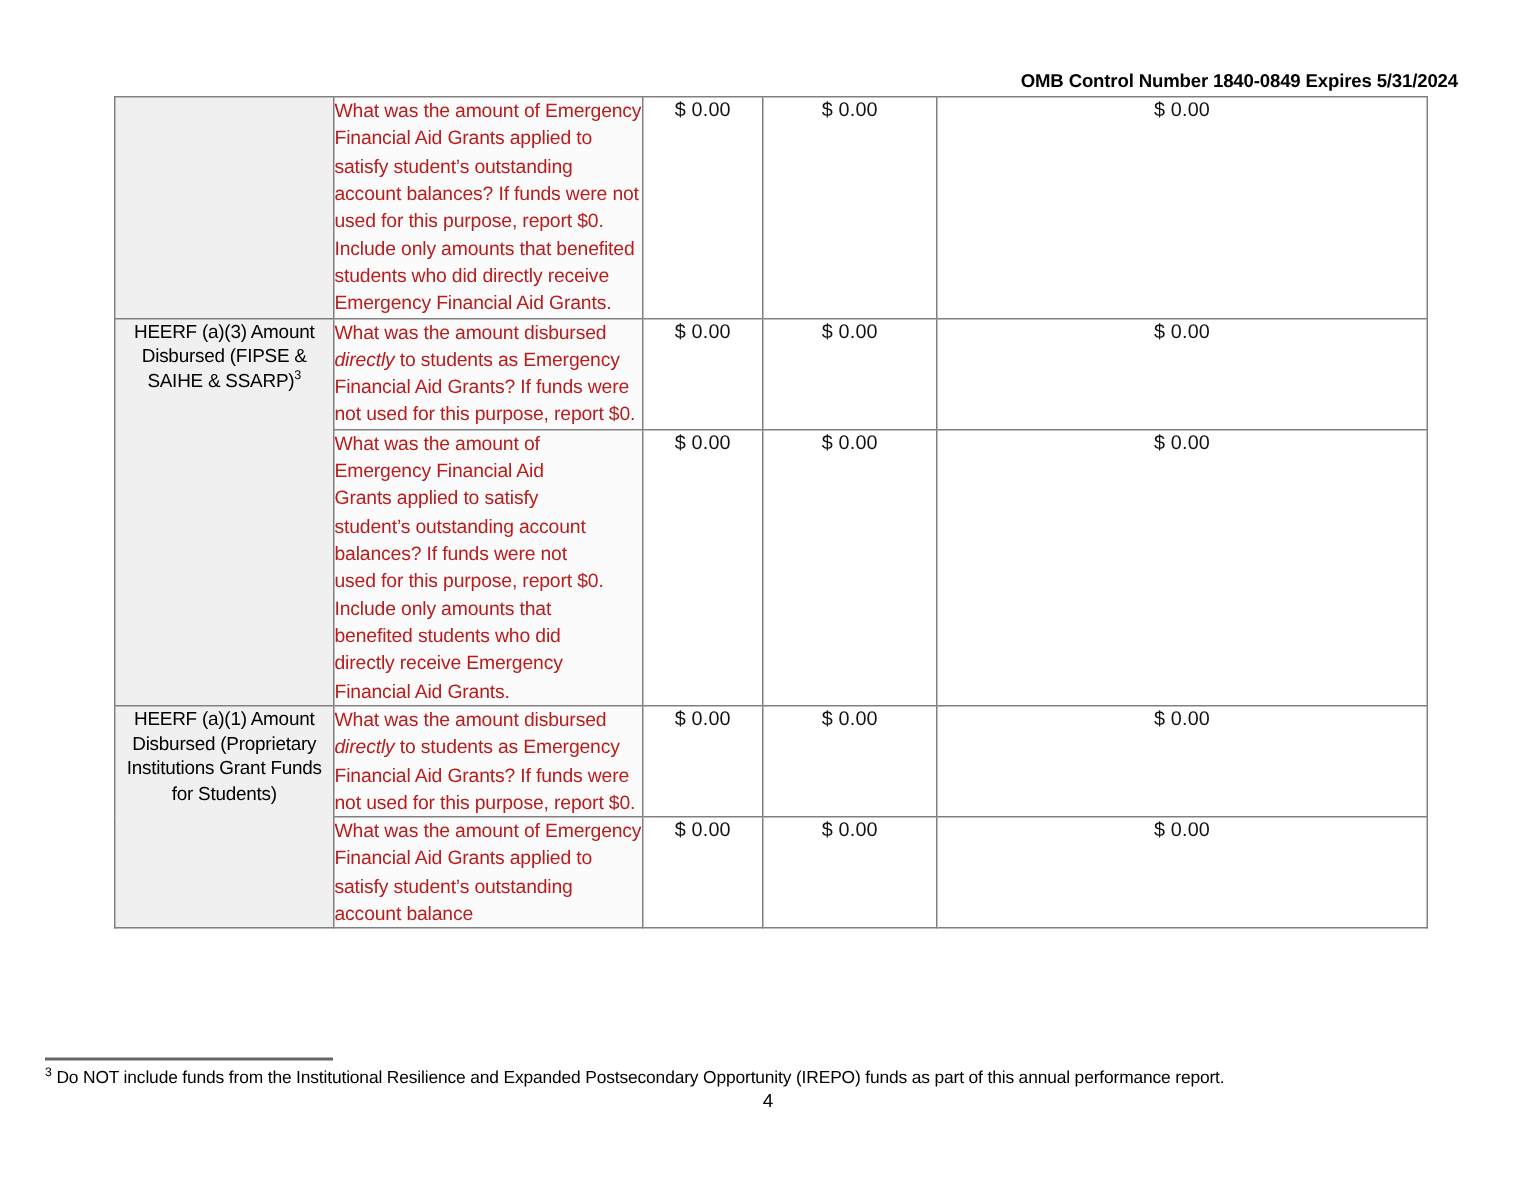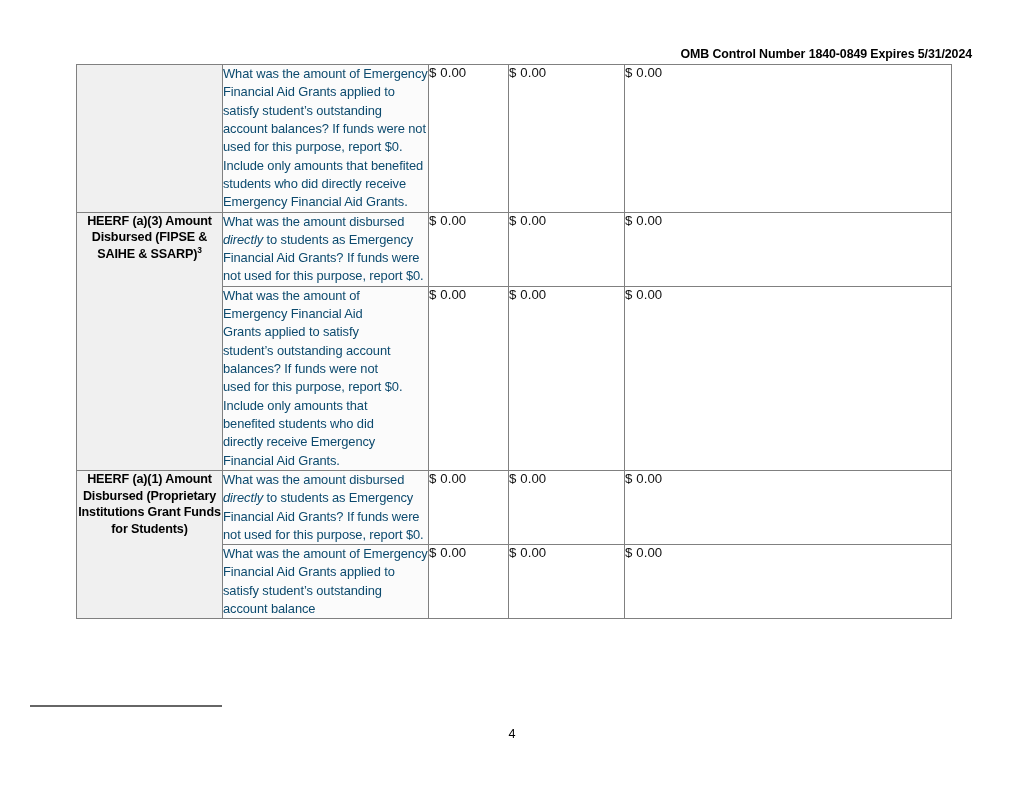--- a/index.html
+++ b/index.html
@@ -56,49 +56,50 @@
   .col-question{ width: 206px; }
   .col-amt1    { width: 80px;  }
   .col-amt2    { width: 116px; }
   .col-amt3    { width: 327px; }
 
   .cell-label {
     background: #f0f0f0;
     text-align: center;
     vertical-align: middle;
     font-size: 12.6px;
-    font-weight: bold;
+    font-weight: normal;
     line-height: 1.33;
     padding: 4px 6px;
     letter-spacing: -0.15px;
   }
   .cell-label sup {
     font-size: 8.4px;
     vertical-align: super;
     line-height: 0;
   }
 
   .cell-question {
     background: #fbfbfb;
     font-size: 12.9px;
     line-height: 1.42;
     padding: 6px 5px 6px 7px;
     letter-spacing: -0.1px;
-    color: #0c4a6e;
+    color: #b91c1c;
   }
   .cell-question em { }
   .cell-question.narrow { padding-right: 24px; }
 
   .cell-amount {
     vertical-align: middle;
     font-family: "Liberation Sans", sans-serif;
     font-size: 13.2px;
     padding: 4px 2px 4px 6px;
     letter-spacing: 0.1px;
     color: #111;
+    text-align: center;
   }
 
   
   .footnote-rule {
     position: absolute;
     left: 30px;
     top: 705px;
     width: 192px;
     height: 0;
     border-top: 2px solid #666;
@@ -180,16 +181,17 @@
         <td class="cell-amount">$ 0.00</td>
         <td class="cell-amount">$ 0.00</td>
         <td class="cell-amount">$ 0.00</td>
       </tr>
 
     </tbody>
   </table>
 
   <div class="footnote-rule"></div>
 
+  <div class="footnote"><sup>3</sup><span> Do NOT include funds from the Institutional Resilience and Expanded Postsecondary Opportunity (IREPO) funds as part of this annual performance report.</span></div>
 
   <div class="page-number">4</div>
 
 </div>
 
 </body></html>

